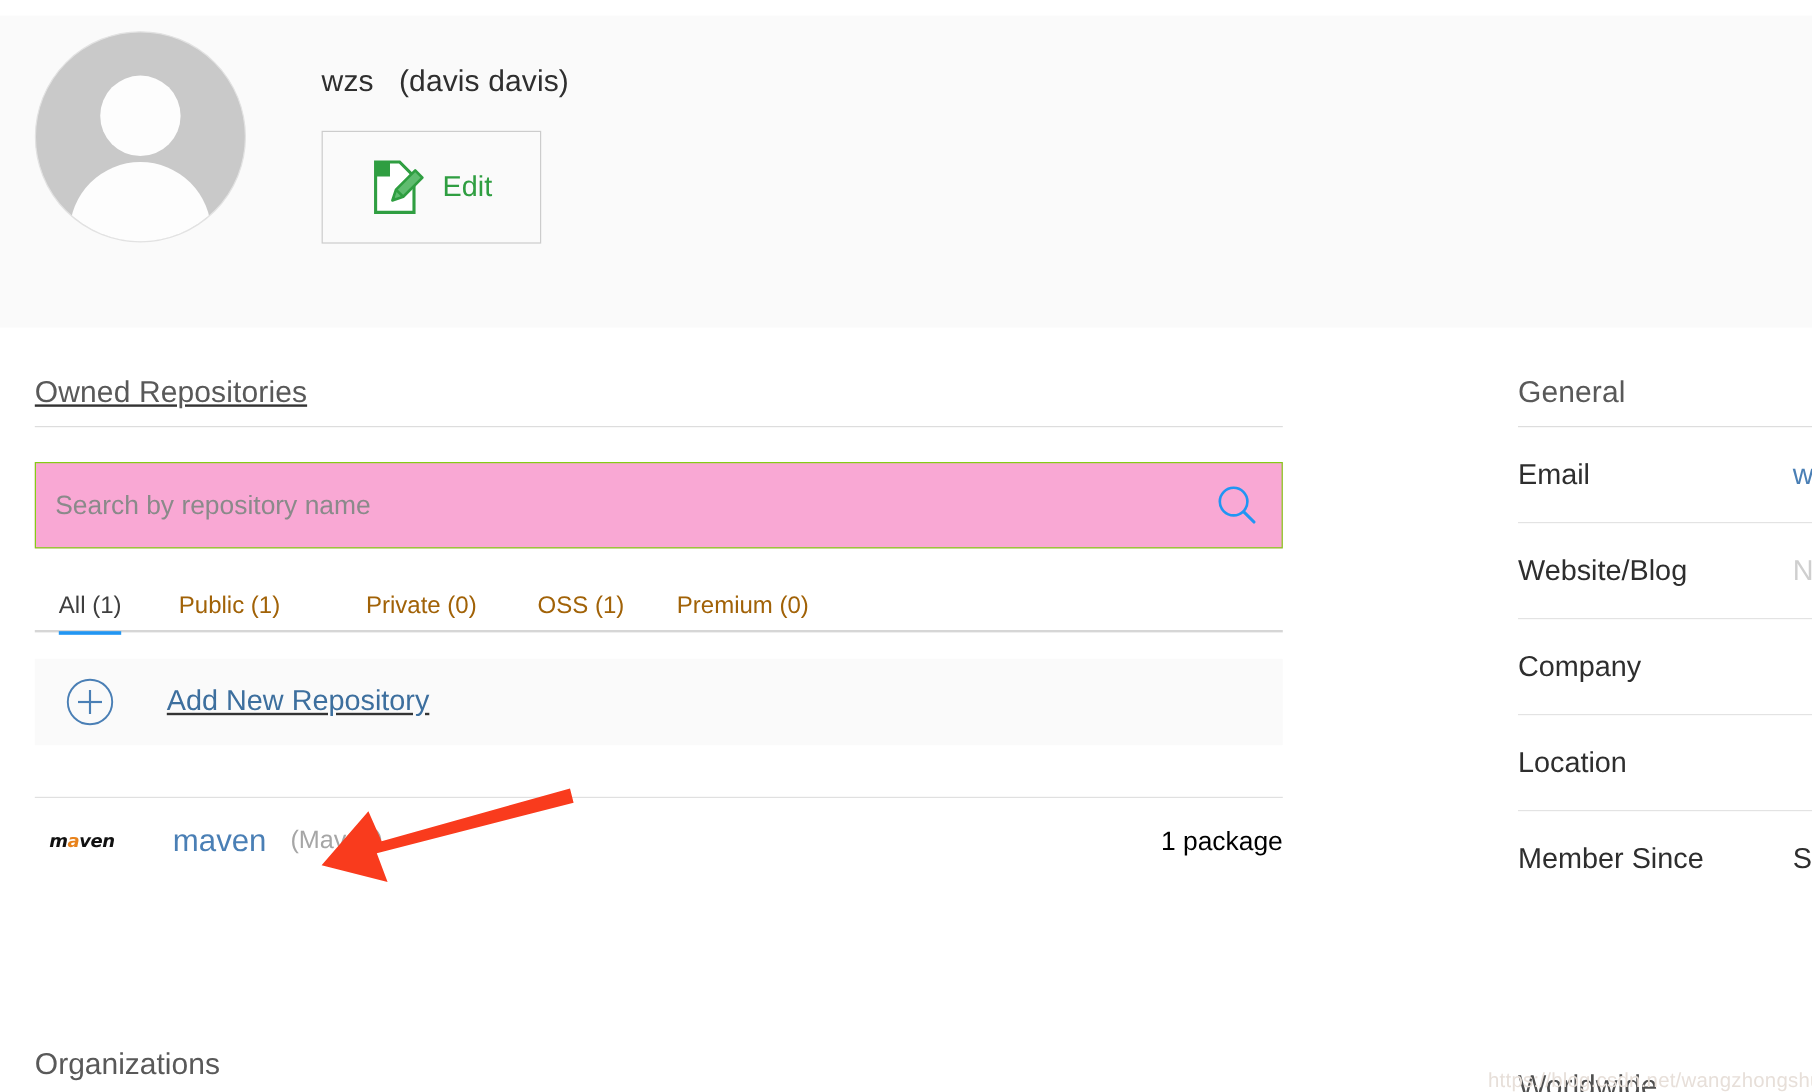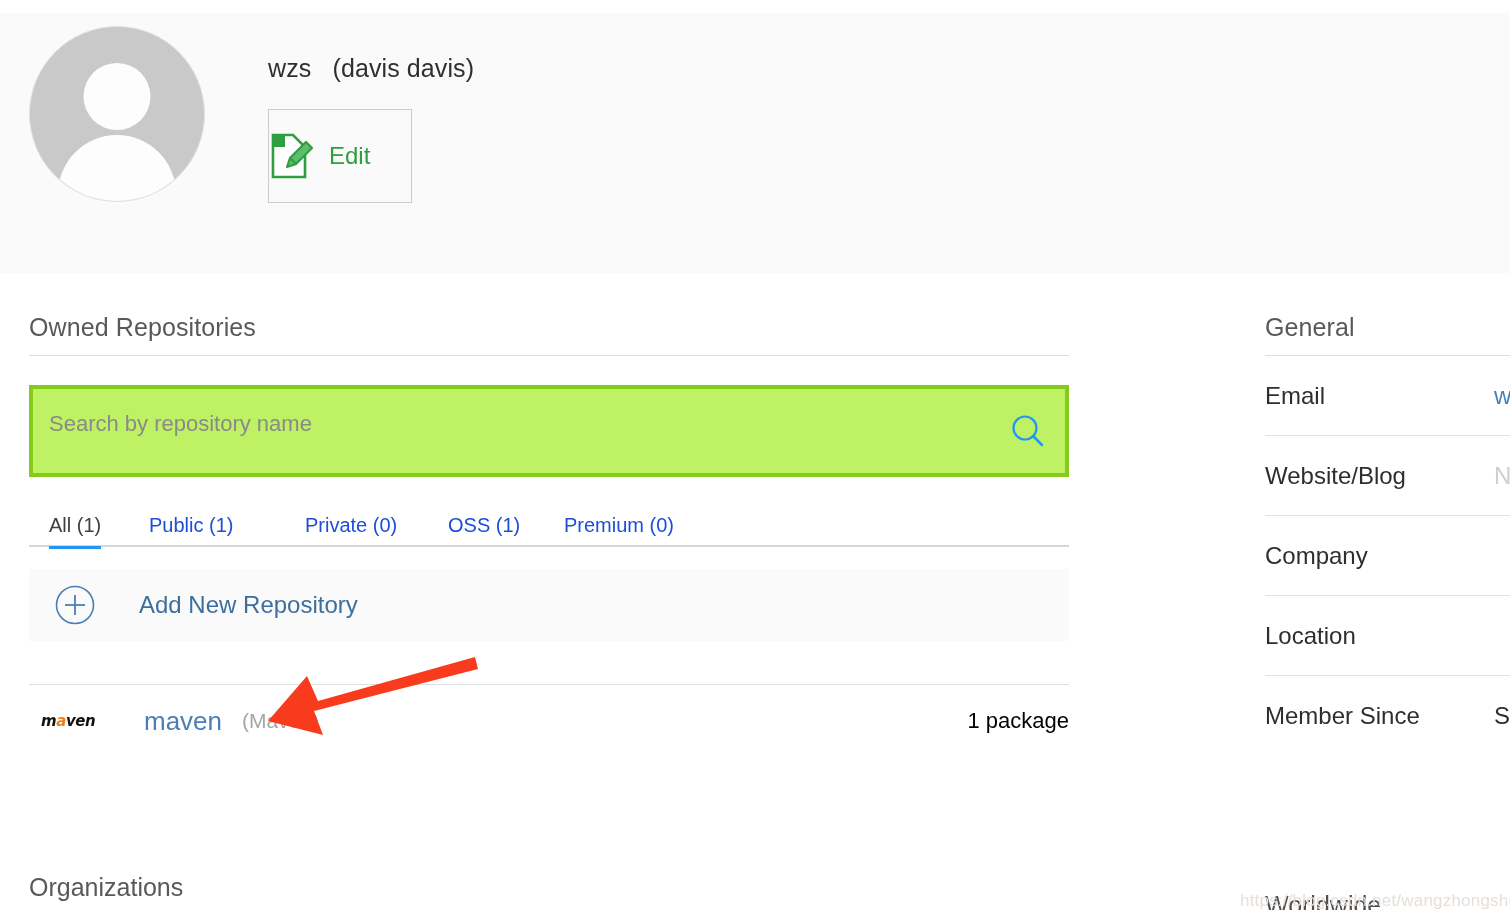--- a/index.html
+++ b/index.html
@@ -58,62 +58,64 @@
     position: absolute;
     left: 268px; top: 41px;
     font-size: 25px;
     color: #2f2f2f;
     letter-spacing: 0.1px;
     white-space: pre;
   }
   .edit-button {
     position: absolute;
     left: 268px; top: 96px;
-    width: 144px; height: 94px;
+    width: 183px; height: 94px;
     border: 1px solid #cccccc;
     background: #fafafa;
     display: flex;
     align-items: center;
+    justify-content: center;
     gap: 14px;
     cursor: pointer;
   }
   .edit-button .edit-icon { display: block; width: 46px; height: 50px; }
   .edit-button .edit-label {
     font-size: 24px;
     color: #2f9e41;
     line-height: 1;
   }
 
   
   .main-col {
     position: absolute;
     left: 29px; top: 300px;
     width: 1040px;
+    text-decoration: underline;
   }
   .section-title {
     font-size: 25px;
     color: #595959;
     font-weight: 400;
     padding-bottom: 13px;
     letter-spacing: 0.1px;
   }
   .section-rule {
     height: 1px;
     background: #dddddd;
     width: 1040px;
   }
 
   
   .search-wrap {
     position: relative;
     margin-top: 29px;
     width: 1040px;
-    height: 92px;
-    border: 4px solid #84cc16;
-    background: #bef264;
+    height: 72px;
+    border: 1px solid #84cc16;
+    background: #f9a8d4;
   }
   .search-input {
     position: absolute;
     left: 0; top: 0;
     width: 980px; height: 70px;
     border: 0;
     outline: none;
     background: transparent;
     padding: 0 16px;
     font-family: "Liberation Sans", "DejaVu Sans", sans-serif;
@@ -141,21 +143,21 @@
   .tabs-underline {
     position: absolute;
     left: 0; bottom: 0;
     width: 1040px; height: 2px;
     background: #d6d6d6;
   }
   .tab {
     position: absolute;
     bottom: 10px;
     font-size: 20px;
-    color: #1d4ed8;
+    color: #a16207;
     cursor: pointer;
     white-space: nowrap;
     background: none;
     border: 0;
     padding: 0;
     font-family: "Liberation Sans", "DejaVu Sans", sans-serif;
   }
   .tab.active { color: #3f3f3f; }
   .tab.active::after {
     content: "";

